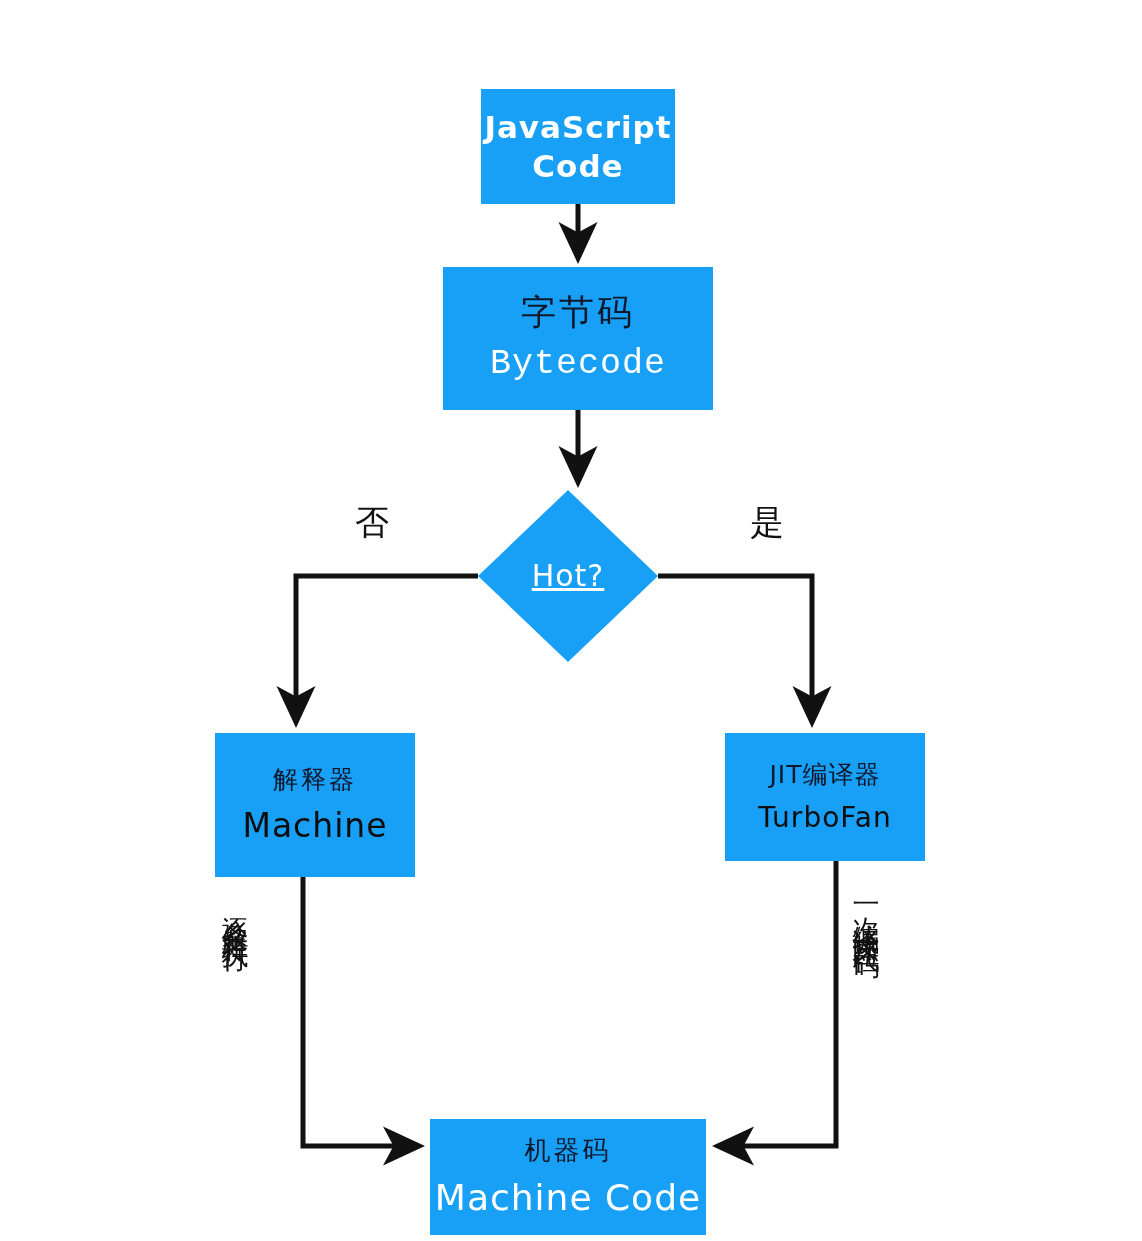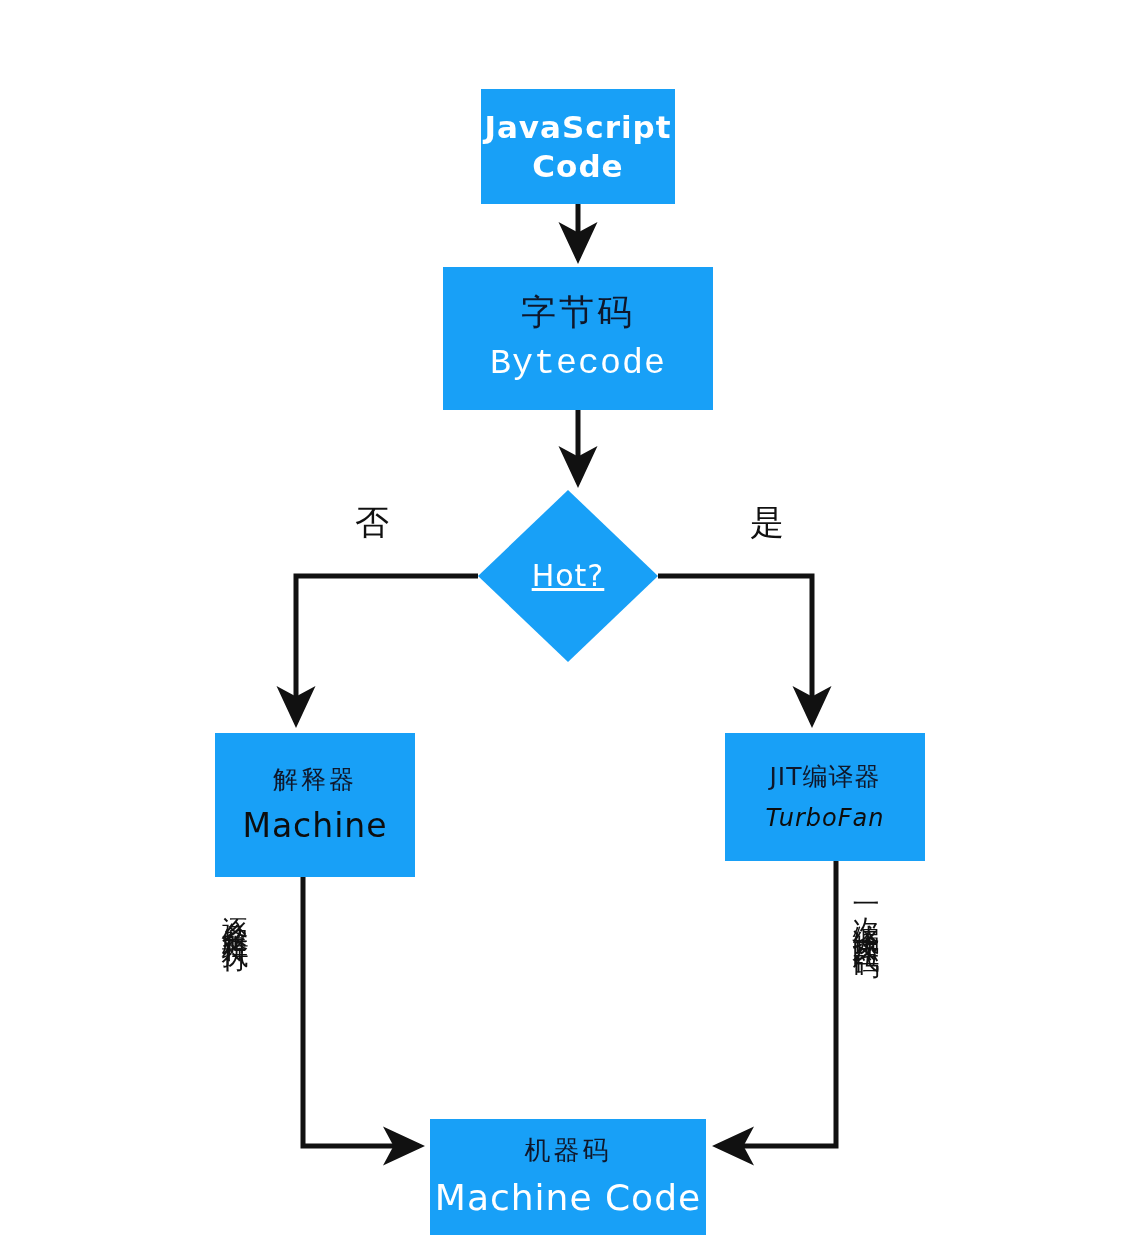--- a/index.html
+++ b/index.html
@@ -81,21 +81,21 @@
   #node-ignition {
     left: 215px; top: 733px; width: 200px; height: 144px;
   }
   #node-ignition .cn { font-size: 25px; margin-bottom: 10px; }
   #node-ignition .en { font-size: 33px; }
 
   #node-turbofan {
     left: 725px; top: 733px; width: 200px; height: 128px;
   }
   #node-turbofan .cn { font-size: 25px; margin-bottom: 10px; letter-spacing: 1px;}
-  #node-turbofan .en { font-size: 24px; font-style: italic; }
+  #node-turbofan .en { font-size: 28px; }
 
   #node-machine {
     left: 430px; top: 1095px; width: 276px; height: 116px; margin-top: 24px;
   }
   #node-machine .cn { font-size: 26px; margin-bottom: 8px; }
   #node-machine .en { font-size: 36px; }
 
   
   .edge-label {
     position: absolute;

